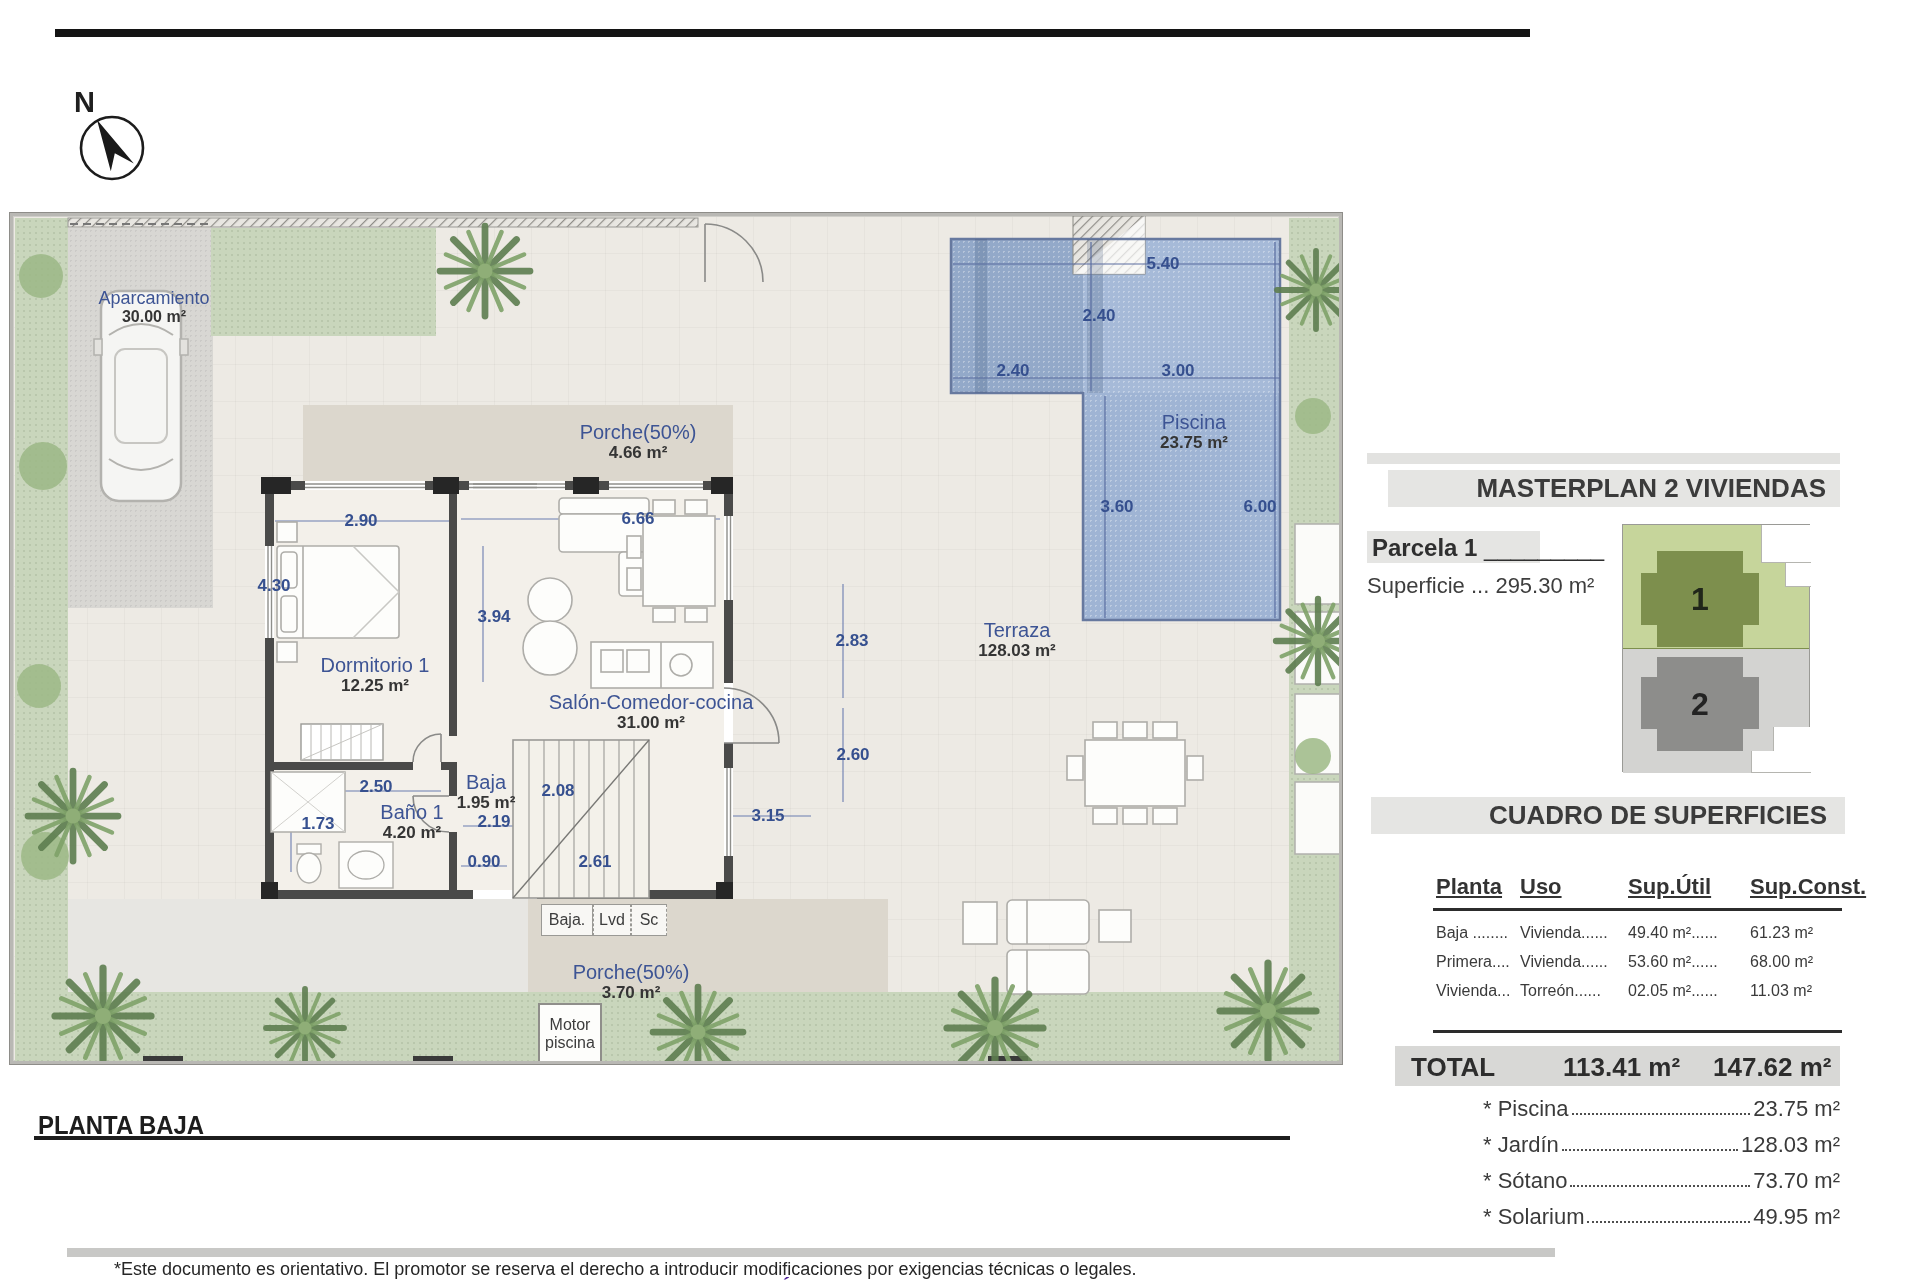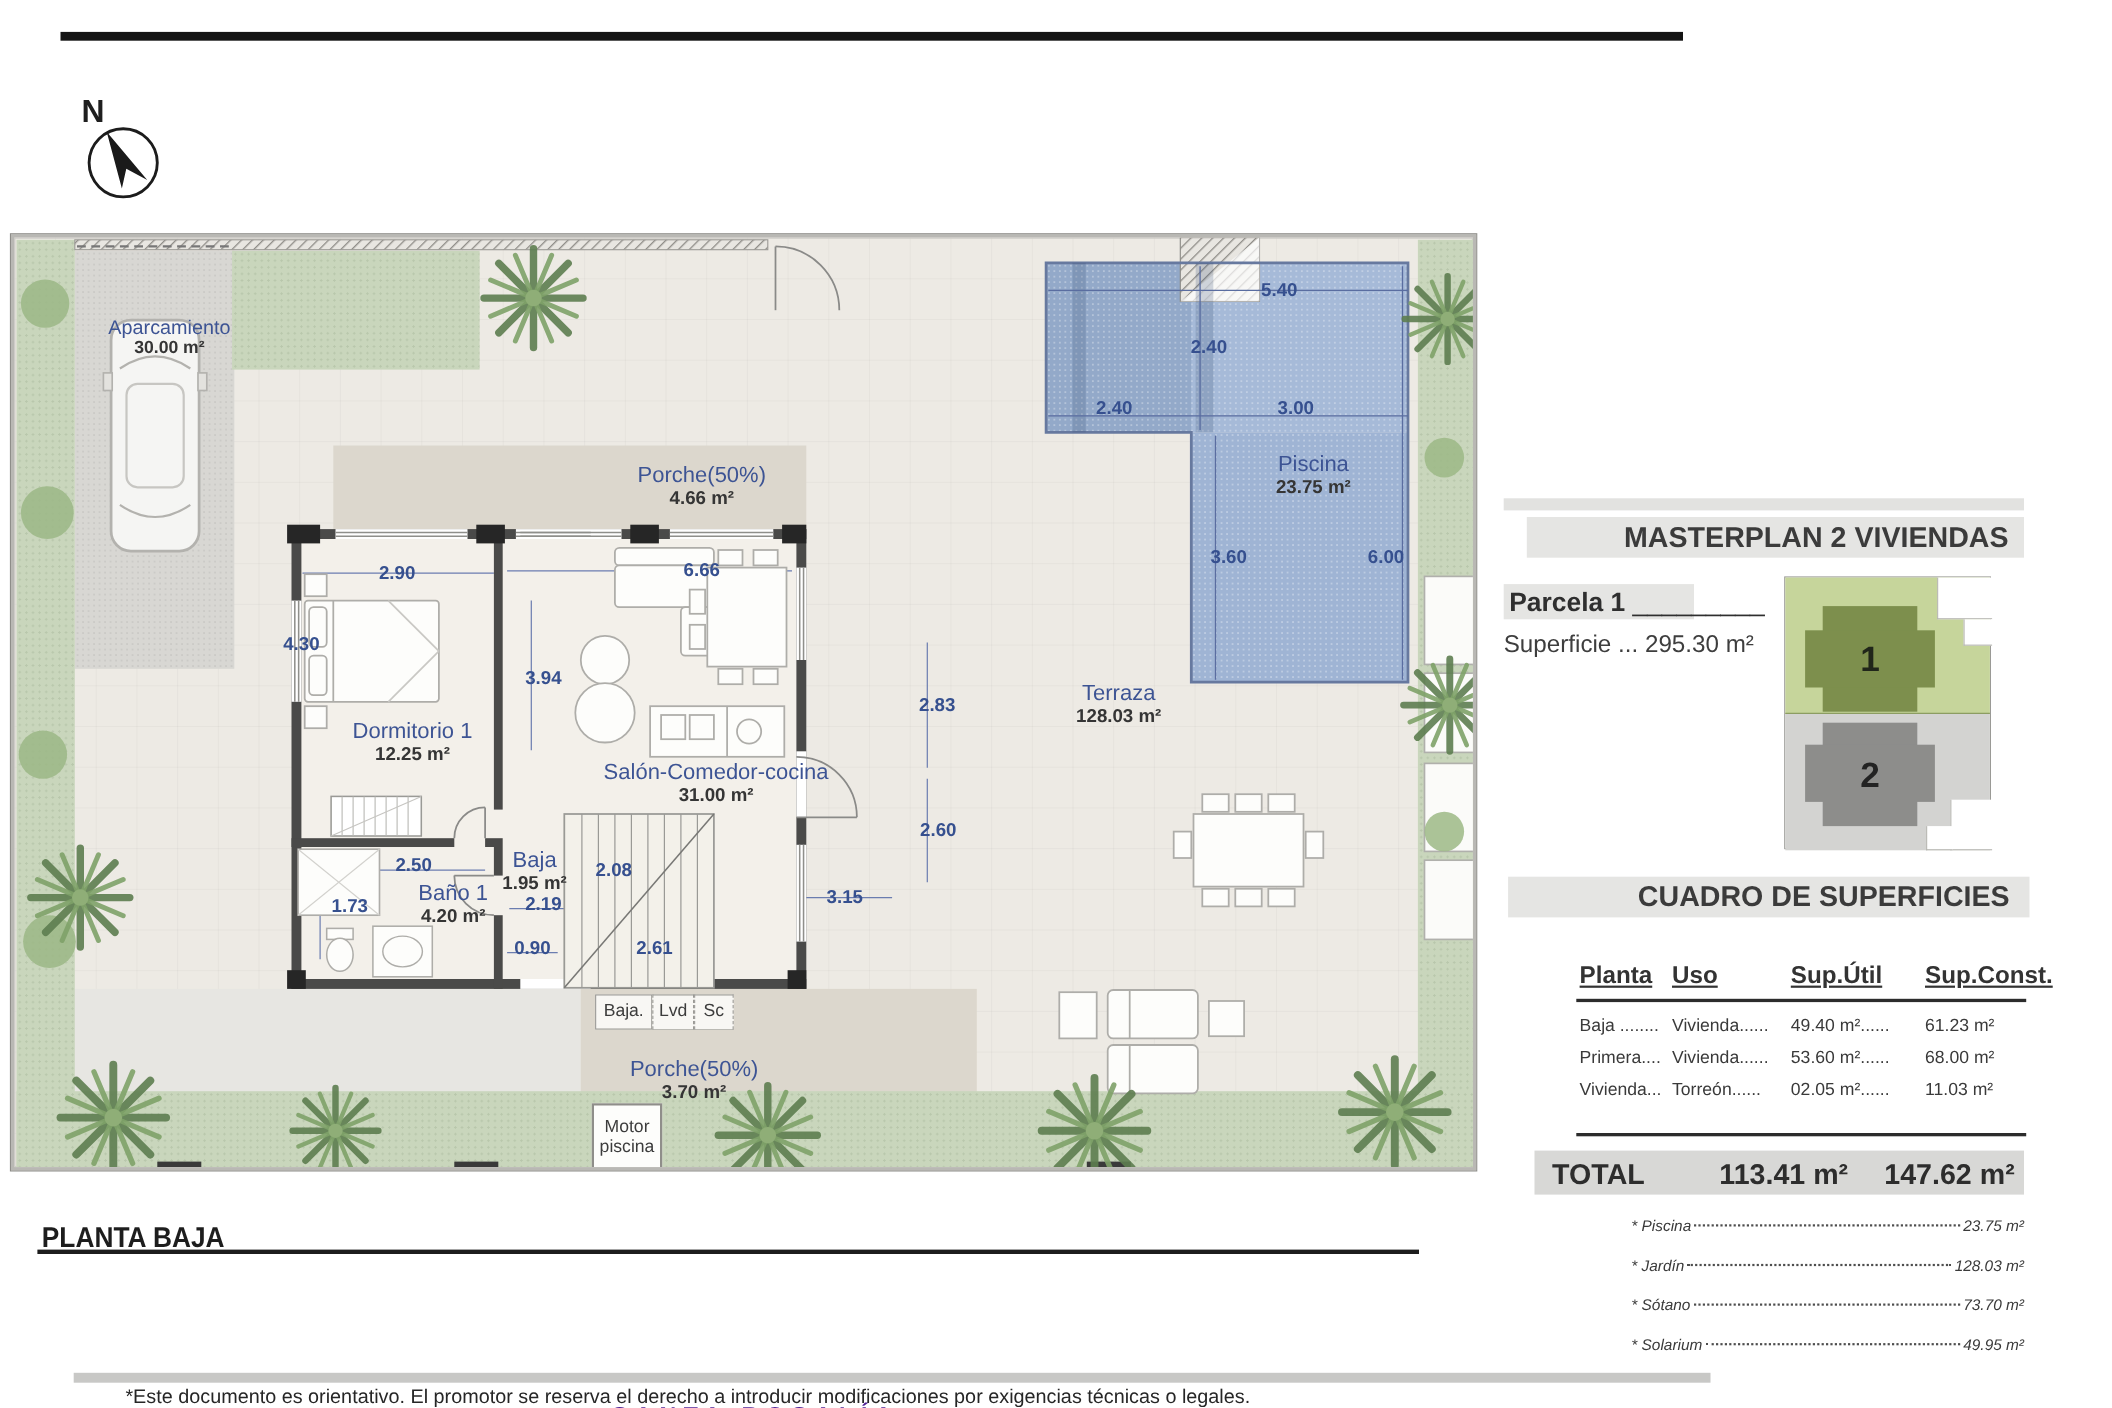--- a/index.html
+++ b/index.html
@@ -109,21 +109,21 @@
   #sup-table .c3 { width:90px; }
   #sup-head-rule { left:1433px; top:908px; width:409px; height:3px; background:#2c2c2c; }
   #sup-body { position:absolute; left:1436px; top:918px; width:404px; }
   #sup-bot-rule { left:1433px; top:1030px; width:409px; height:3px; background:#2c2c2c; }
   #total-bar { left:1395px; top:1046px; width:445px; height:40px; background:#d8d8d6; }
   #total-bar span { position:absolute; top:6px; font-size:26px; font-weight:bold; color:#2d2d2d; }
   #total-label { left:16px; } #total-util { left:168px; } #total-const { left:318px; }
 
   
   #extras { left:1483px; top:1086px; width:357px; }
-  .extra-row { display:flex; align-items:flex-end; height:36px; font-style:italic; font-size:14px; color:#3a3a3a; }
+  .extra-row { display:flex; align-items:flex-end; height:36px; font-size:22px; color:#3a3a3a; }
   .extra-row .leader { flex:1; border-bottom:2px dotted #4e4e4e; margin:0 3px 7px 3px; }
 
   
   #brand { left:480px; top:1228px; width:414px; text-align:center; font-size:21px; font-weight:bold;
            letter-spacing:7px; color:#4c1d95;margin-top:48px; }
   #footer-bar { left:67px; top:1248px; width:1488px; height:9px; background:#c8c8c6; }
   #disclaimer { left:114px; top:1259px; font-size:18px; color:#262626; }
 </style>
 </head>
 <body>

